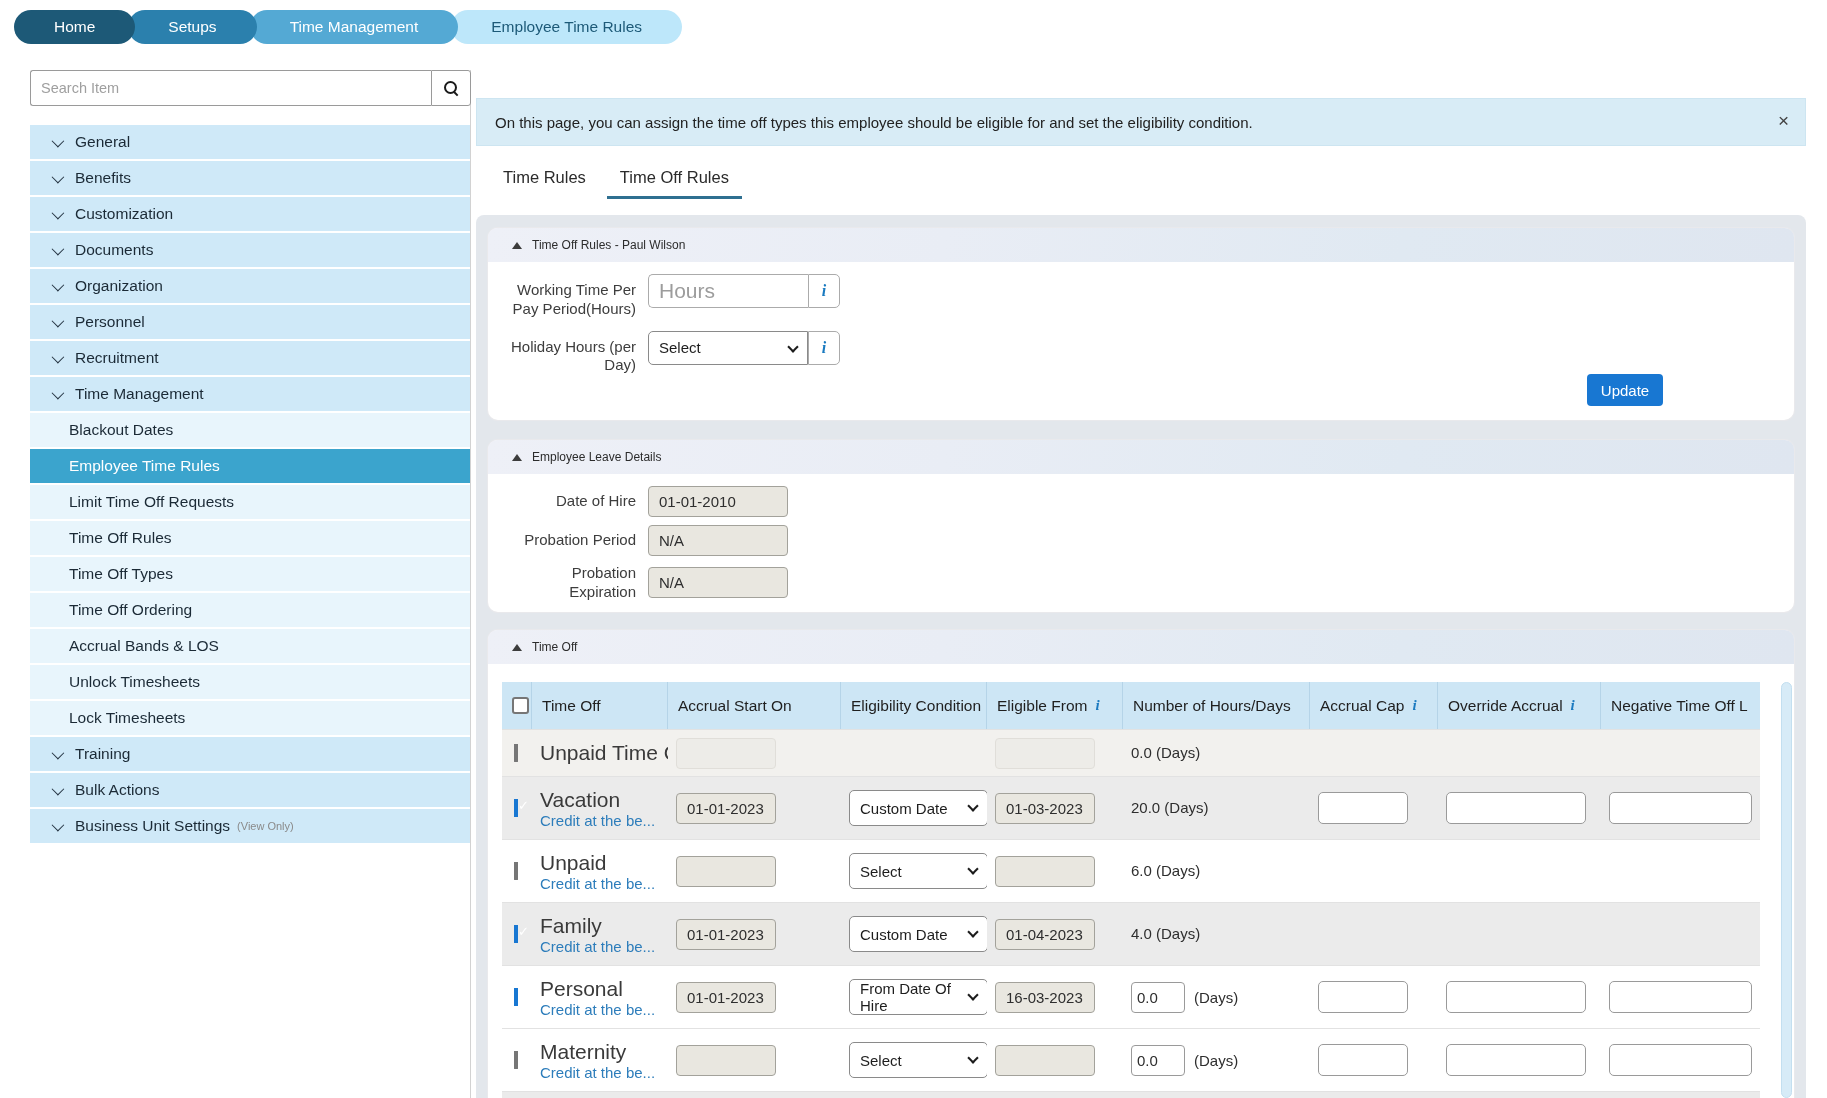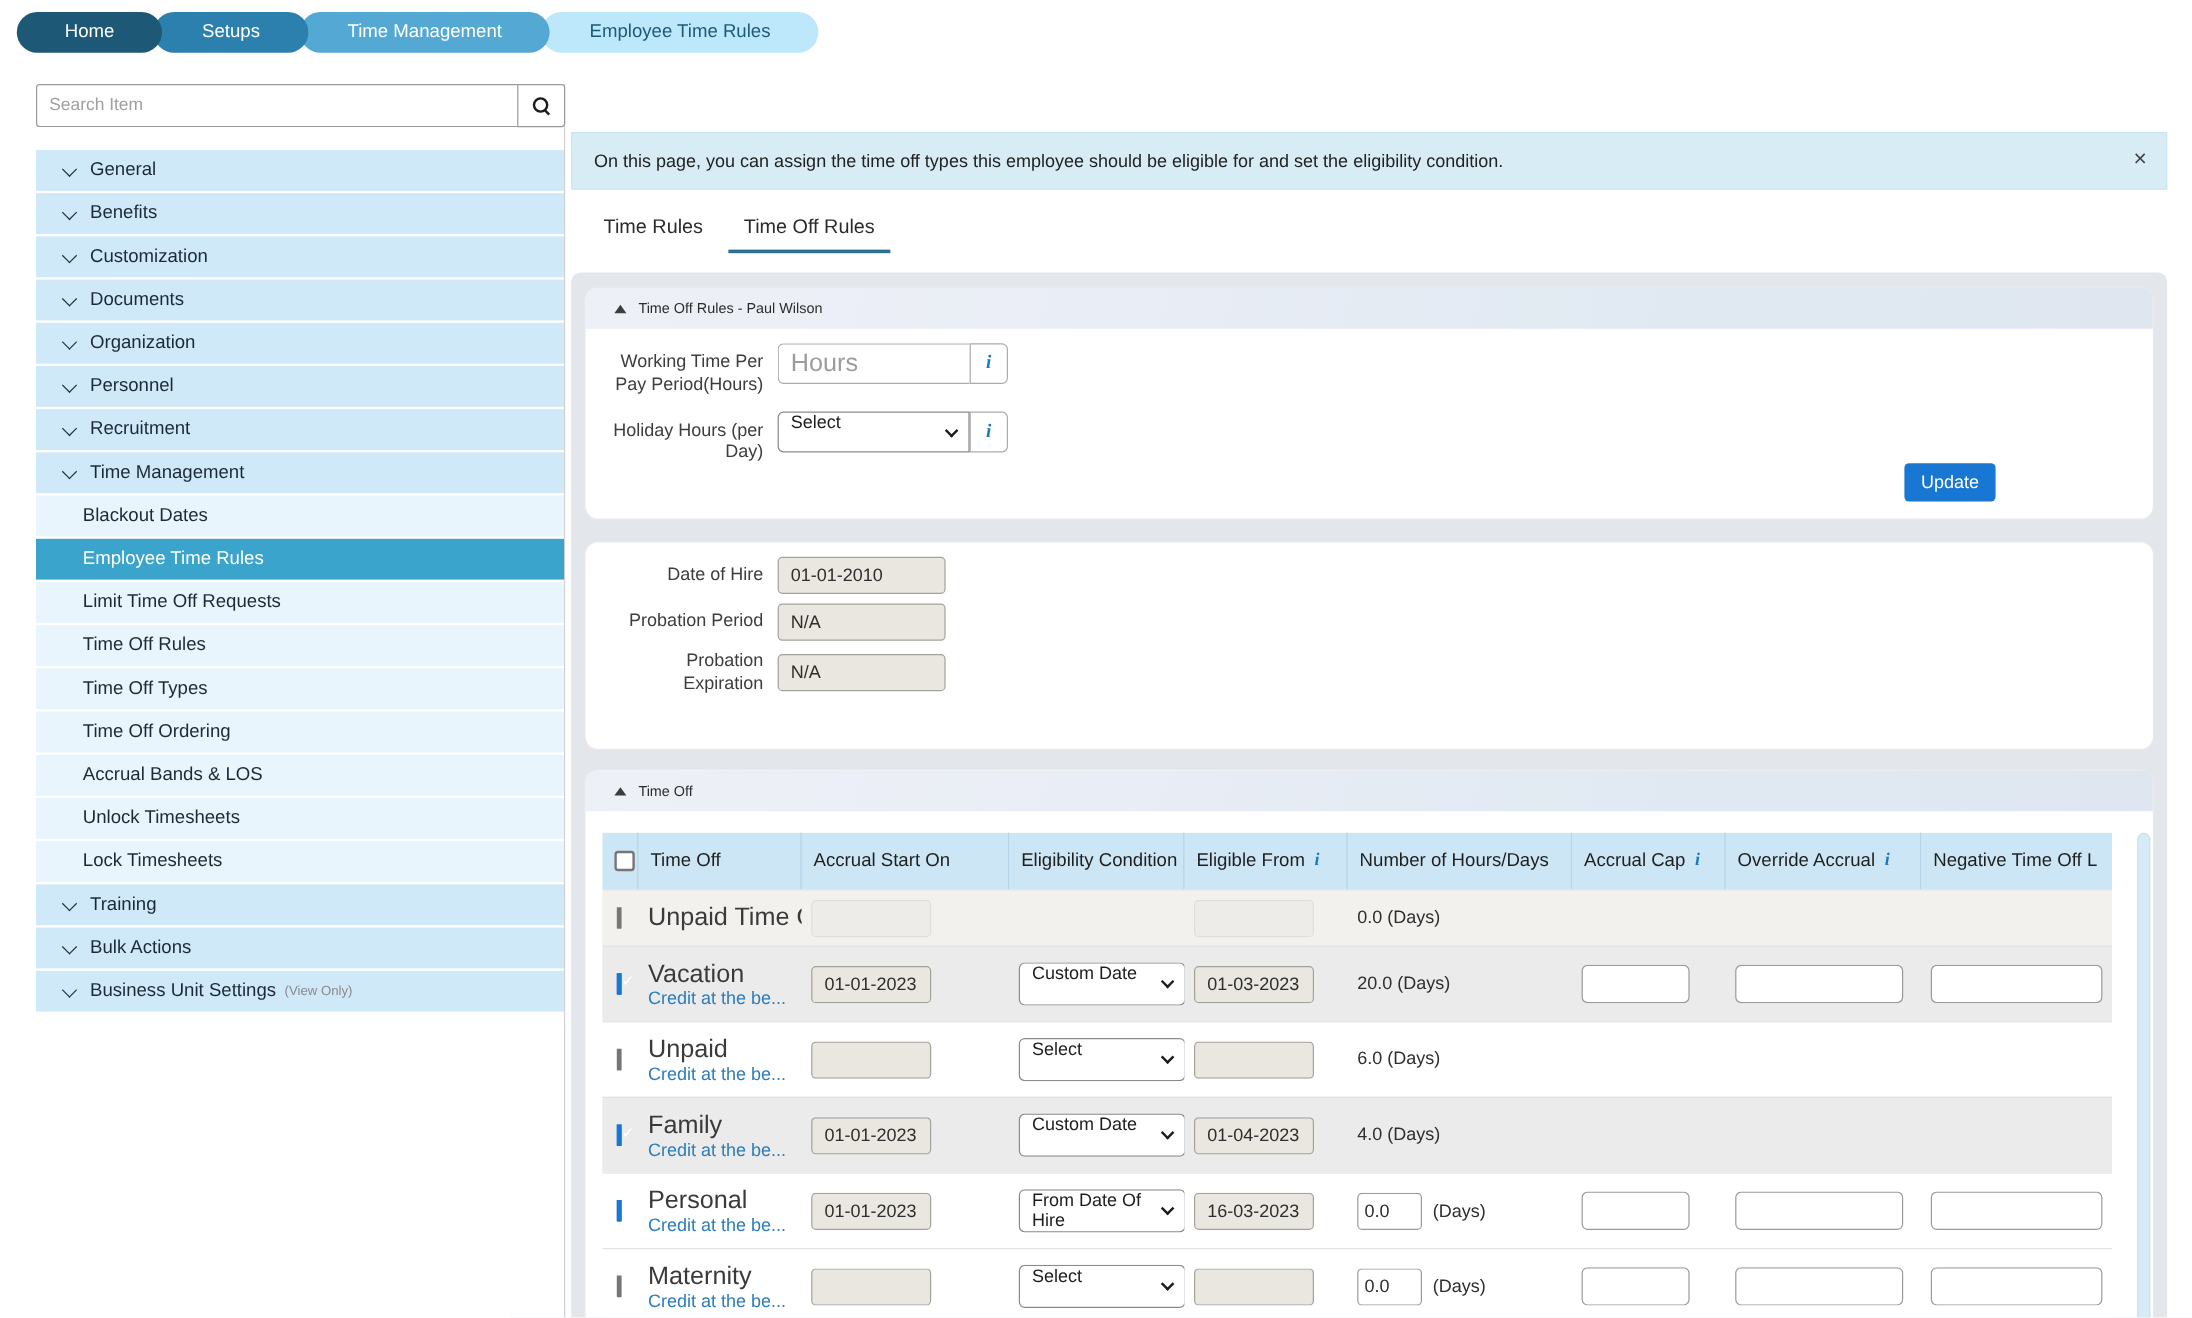--- a/index.html
+++ b/index.html
@@ -26,21 +26,21 @@
   .mag::after { content:""; position:absolute; left:11px; top:11px; width:5px; height:2.4px; background:#1a1a1a; transform:rotate(45deg); transform-origin:left center; }
   .nav { margin-top:19px; }
   .nav-item { height:34px; margin-bottom:2px; display:flex; align-items:center; font-size:15.5px; color:#1b2a36; cursor:pointer; }
   .nav-parent { background:#cfe9f8; padding-left:22px; }
   .nav-child  { background:#e8f5fc; padding-left:39px; }
   .nav-child.selected { background:#3ba4cd; color:#ffffff; }
   .chev-down { width:9px; height:9px; border-right:1.8px solid #233240; border-bottom:1.8px solid #233240; transform:rotate(45deg) translateY(-2px); margin-right:14px; flex:0 0 auto; }
   .suffix { font-size:11px; color:#8a8a8a; margin-left:7px; }
 
   
-  .main { position:absolute; left:476px; top:12px; width:1330px; height:800px;border-radius:28px; }
+  .main { position:absolute; left:476px; top:0; width:1330px; height:800px;border-radius:28px; }
   .banner { position:absolute; left:0; top:98px; width:1330px; height:48px; background:#d8ecf6; border:1px solid #cde5f1; display:flex; align-items:center; padding:0 18px; font-size:15px; color:#222; }
   .banner-close { position:absolute; right:16px; top:12px; font-size:19px; color:#444; cursor:pointer; line-height:1; font-weight:400; }
 
   .tabs { position:absolute; left:14px; top:168px; display:flex; }
   .tab { font-size:16.5px; color:#2b2b2b; padding:0 13px 12px 13px; margin-right:8px; cursor:pointer; position:relative; }
   .tab.active::after { content:""; position:absolute; left:0; right:0; bottom:0; height:3px; background:#2f7091; }
 
   .grey-wrap { position:absolute; left:0; top:215px; width:1330px; height:883px; background:#e3e7ec; border-radius:8px 8px 0 0; }
 
   .panel { position:absolute; left:12px; width:1306px; background:#fff; border-radius:10px; box-shadow:0 0 0 1px #e9e9ec; }
@@ -54,21 +54,21 @@
   .panel-3 { top:415px; height:468px; border-radius:10px 10px 0 0; }
 
   .field-row { display:flex; align-items:flex-start; margin-top:12px; }
   .field-label { width:132px; margin-left:16px; text-align:right; font-size:15px; color:#3d3d3d; line-height:1.25; padding-top:7px; }
   .fgroup { display:flex; margin-left:12px; }
   .f-input { width:160px; height:34px; border:1px solid #ababab; border-right:none; border-radius:5px 0 0 5px; padding:0 10px; font-size:21px; font-family:inherit; color:#333; }
   .f-input::placeholder { color:#9c9c9c; }
   .info-chip { width:32px; height:34px; border:1px solid #ababab; border-radius:0 5px 5px 0; background:#fff; display:flex; align-items:center; justify-content:center; cursor:pointer; }
   .i-glyph { font-family:"Liberation Serif","DejaVu Serif",serif; font-style:italic; font-weight:700; color:#1a7ac0; font-size:16px; }
 
-  .sel { position:relative; width:160px; height:34px; background:#fff; border:1px solid #8a8a8a; border-radius:5px 0 0 5px; display:flex; padding:0 26px 0 10px; font-size:15px; color:#1d1d1d; cursor:pointer; }
+  .sel { position:relative; width:160px; height:34px; background:#fff; border:1px solid #8a8a8a; border-radius:5px 0 0 5px; display:flex; align-items:center; padding:0 26px 0 10px; font-size:15px; color:#1d1d1d; cursor:pointer; }
   .sel .chev { position:absolute; right:10px; top:11px; width:8px; height:8px; border-right:2px solid #1c1c1c; border-bottom:2px solid #1c1c1c; transform:rotate(45deg); }
   .sel-round { border-radius:5px; }
 
   .update-btn { position:absolute; right:131px; bottom:14px; width:76px; height:32px; background:#1877d2; color:#fff; border:none; border-radius:4px; font-size:15px; font-family:inherit; cursor:pointer; }
 
   .dfield-row { display:flex; align-items:center; margin-top:8px; }
   .dis-box { background:#e9e7e0; border:1px solid #a3a29b; border-radius:4px; height:31px; display:flex; align-items:center; padding-left:10px; font-size:15px; color:#2e2e2e; }
   .leave-box { width:140px; margin-left:12px; }
 
   
@@ -235,20 +235,24 @@
             </div>
             <div class="info-chip">
                 <span class="i-glyph">i</span>
               </div>
           </div>
         </div>
         <button class="update-btn">Update</button>
       </div>
 
       <div class="panel panel-2">
+        <div class="panel-hdr">
+          <span class="tri-up"></span>
+          <span>Employee Leave Details</span>
+        </div>
         <div class="dfield-row" style="margin-top:12px;">
           <div class="field-label" style="padding-top:0;">Date of Hire</div>
           <div class="dis-box leave-box">01-01-2010</div>
         </div>
         <div class="dfield-row">
           <div class="field-label" style="padding-top:0;">Probation Period</div>
           <div class="dis-box leave-box">N/A</div>
         </div>
         <div class="dfield-row">
           <div class="field-label" style="padding-top:0;">Probation Expiration</div>

